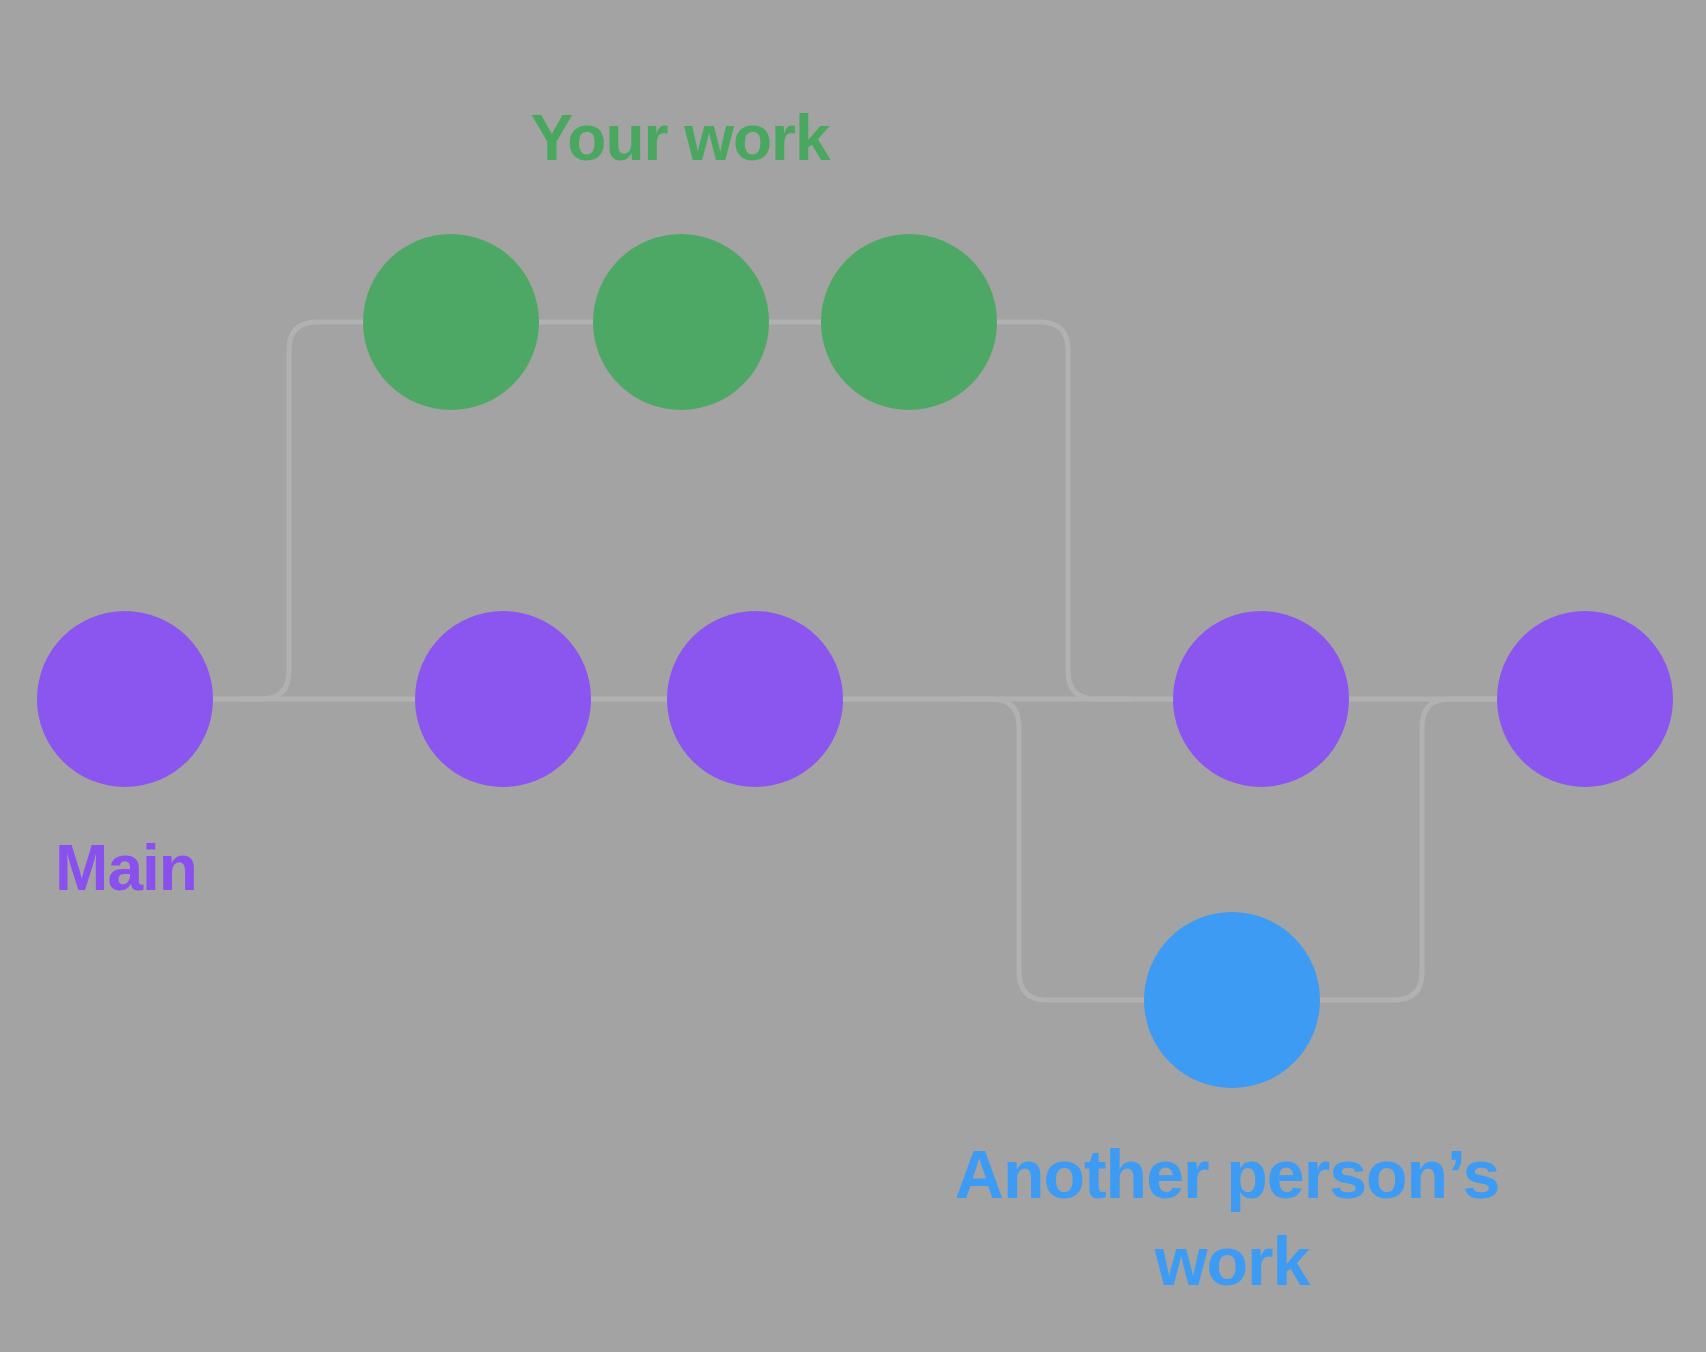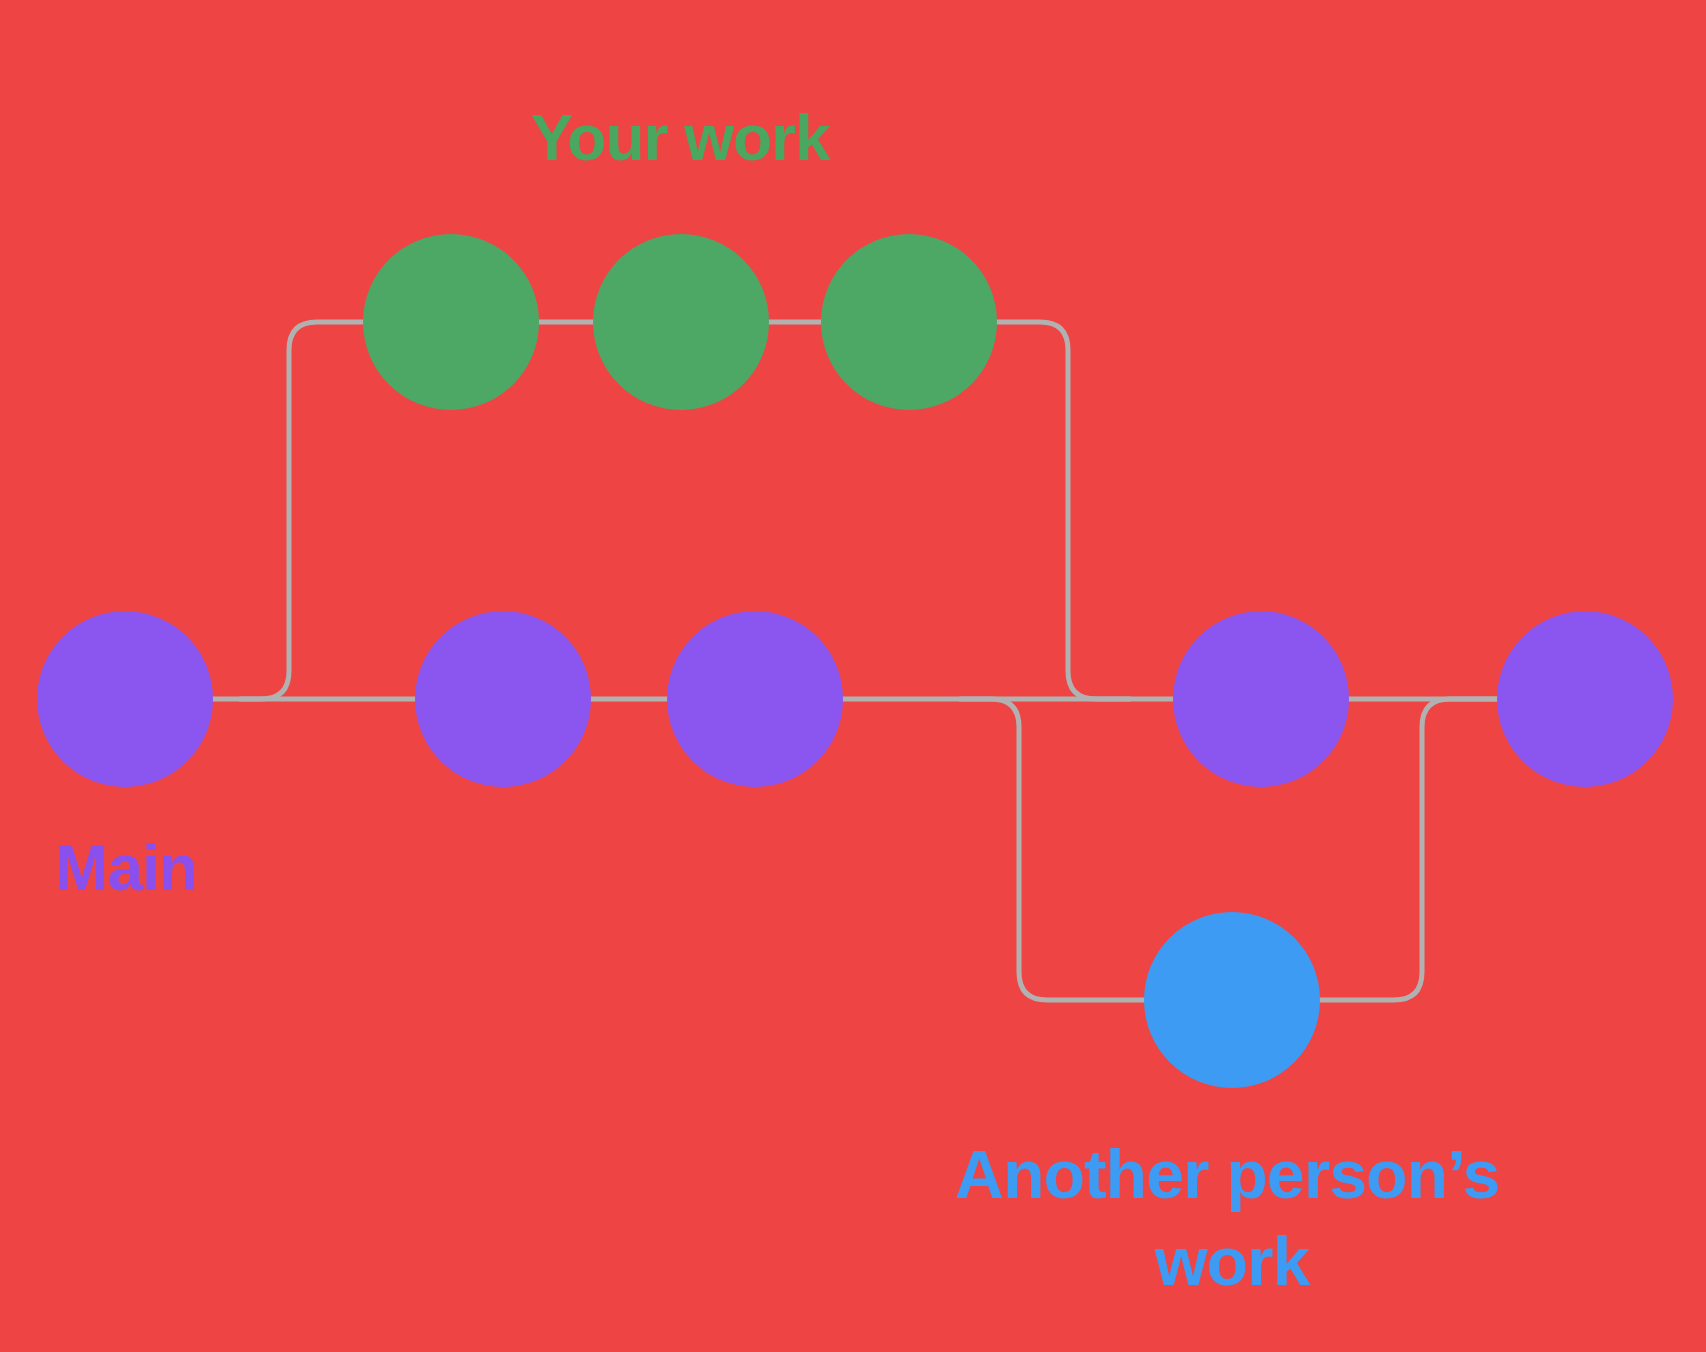--- a/index.html
+++ b/index.html
@@ -4,21 +4,21 @@
 <style>
   html, body {
     margin: 0;
     padding: 0;
     background: #ffffff;
   }
   .stage {
     position: relative;
     width: 1706px;
     height: 1352px;
-    background: #ef4444;
+    background: #a3a3a3;
     overflow: hidden;
   }
   svg {
     display: block;
     width: 1706px;
     height: 1352px;
   }
   .branch-label {
     font-family: "Liberation Sans", "DejaVu Sans", sans-serif;
     font-weight: 700;

